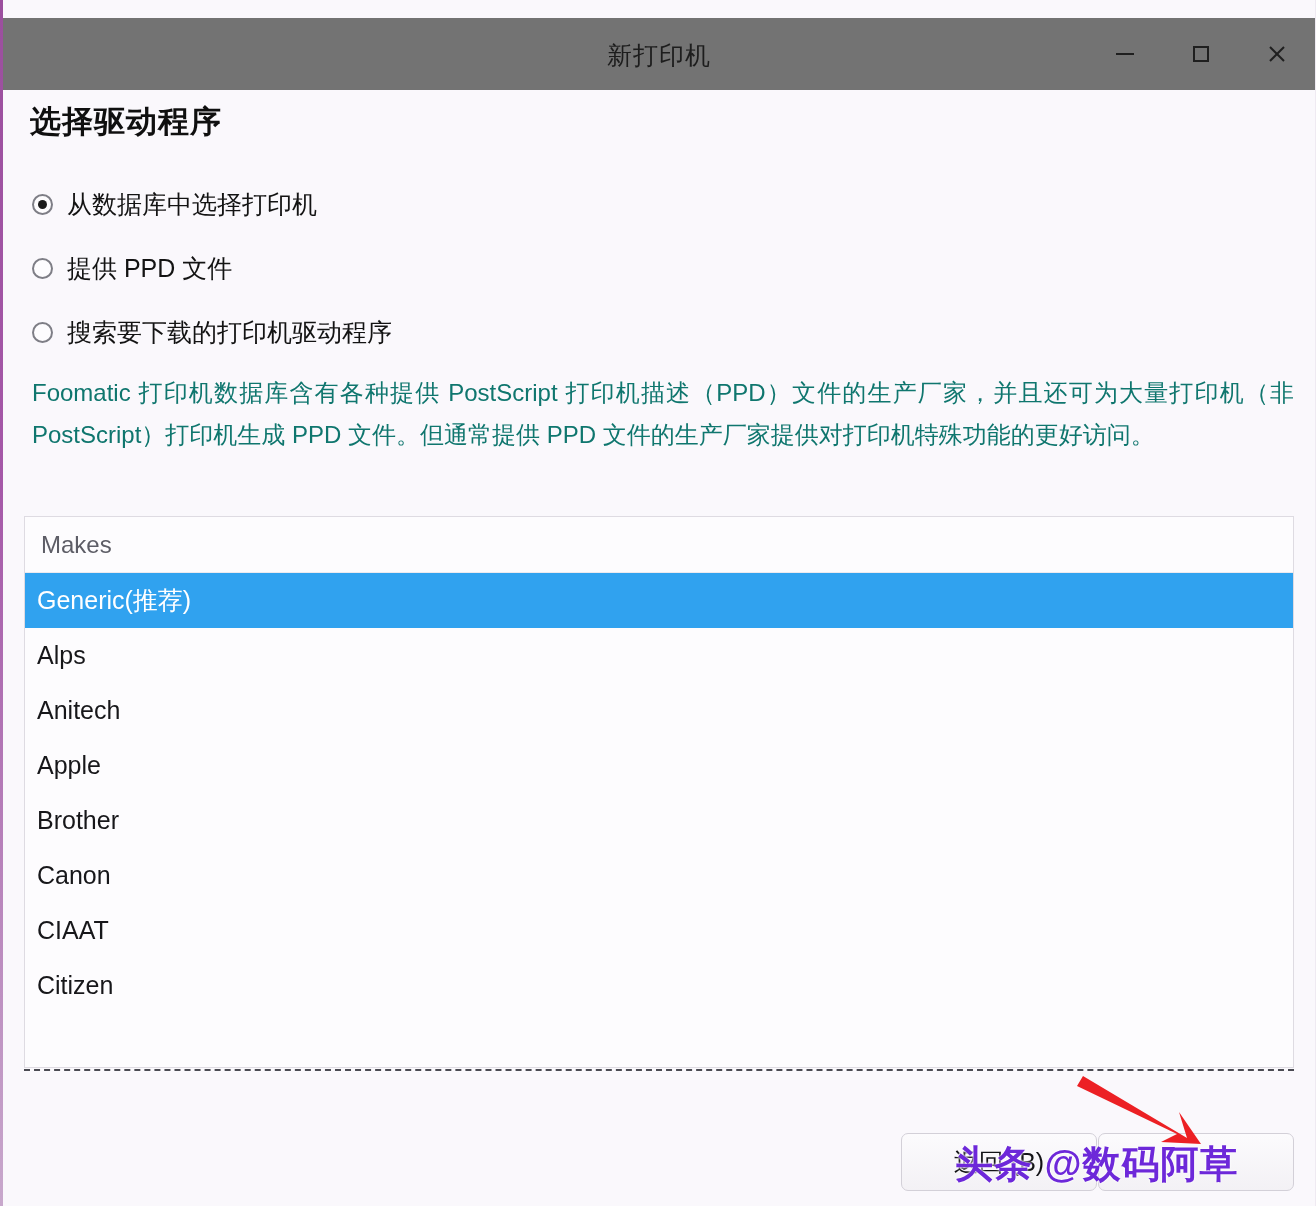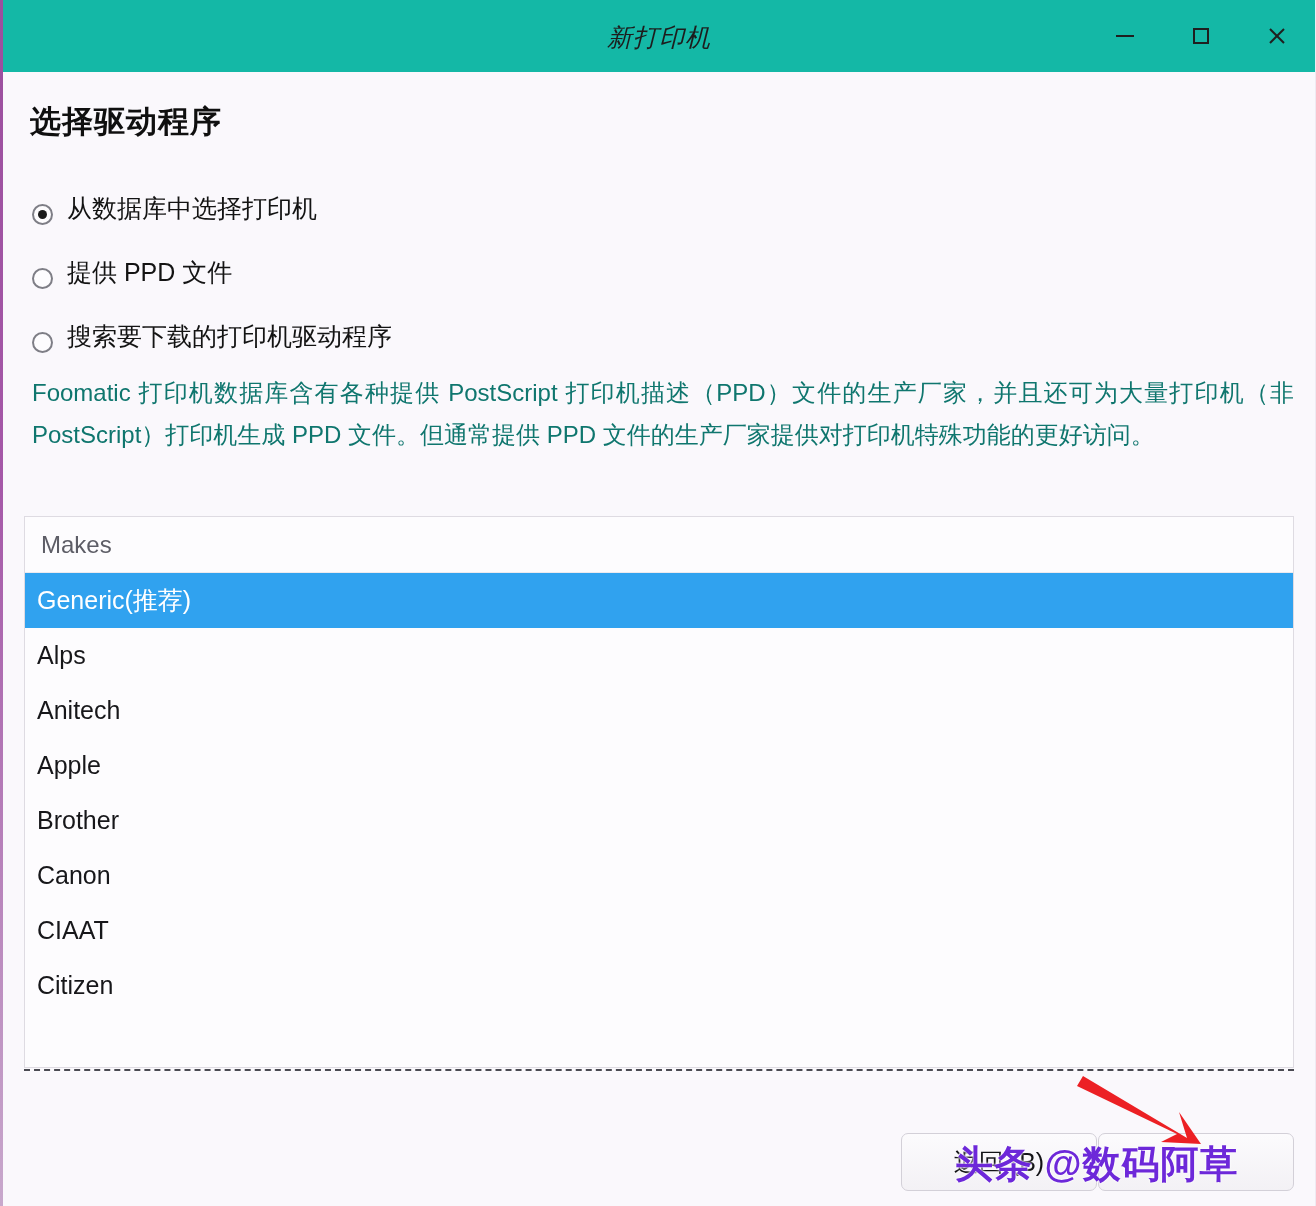--- a/index.html
+++ b/index.html
@@ -17,23 +17,23 @@
     position: absolute; left: 0; top: 0; width: 3px; height: 1206px;
     background: linear-gradient(to bottom, #9b4f9e 0%, #a558a8 40%, #c8a8cc 100%);
   }
   .win-edge-right {
     position: absolute; right: 0; top: 0; width: 1px; height: 1206px;
     background: #efeaf2;
   }
 
   
   .titlebar {
-    position: absolute; left: 3px; top: 0; width: 1312px; height: 72px;
-    background: #14b8a6;
-    display: flex; align-items: center; justify-content: center; font-style: italic;
+    position: absolute; left: 3px; top: 18px; width: 1312px; height: 72px;
+    background: #737373;
+    display: flex; align-items: center; justify-content: center;
   }
   .titlebar-title {
     font-size: 25px; color: #1d1d1d; letter-spacing: 1px;
     position: absolute; left: 0; right: 0; text-align: center; top: 21px;
   }
   .win-controls {
     position: absolute; right: 18px; top: 0; height: 72px;
     display: flex; align-items: center; gap: 36px;
   }
   .win-btn {
@@ -44,21 +44,21 @@
 
   
   .page-heading {
     position: absolute; left: 30px; top: 101px;
     font-size: 31px; font-weight: bold; color: #0f0f0f; letter-spacing: 1px; font-family: Liberation Mono, monospace;
   }
 
   
   .radio-group { position: absolute; left: 32px; top: 183px; width: 800px; }
   .radio-row {
-    display: flex; align-items: flex-end; height: 42px; margin-bottom: 22px;
+    display: flex; align-items: center; height: 42px; margin-bottom: 22px;
   }
   .radio-mark {
     width: 21px; height: 21px; border-radius: 50%;
     border: 2px solid #7e7e86; background: #fdfcfe;
     flex: 0 0 auto; position: relative; margin-right: 14px;
   }
   .radio-row.selected .radio-mark::after {
     content: ""; position: absolute; left: 4px; top: 4px;
     width: 9px; height: 9px; border-radius: 50%; background: #1b1b1b;
   }

